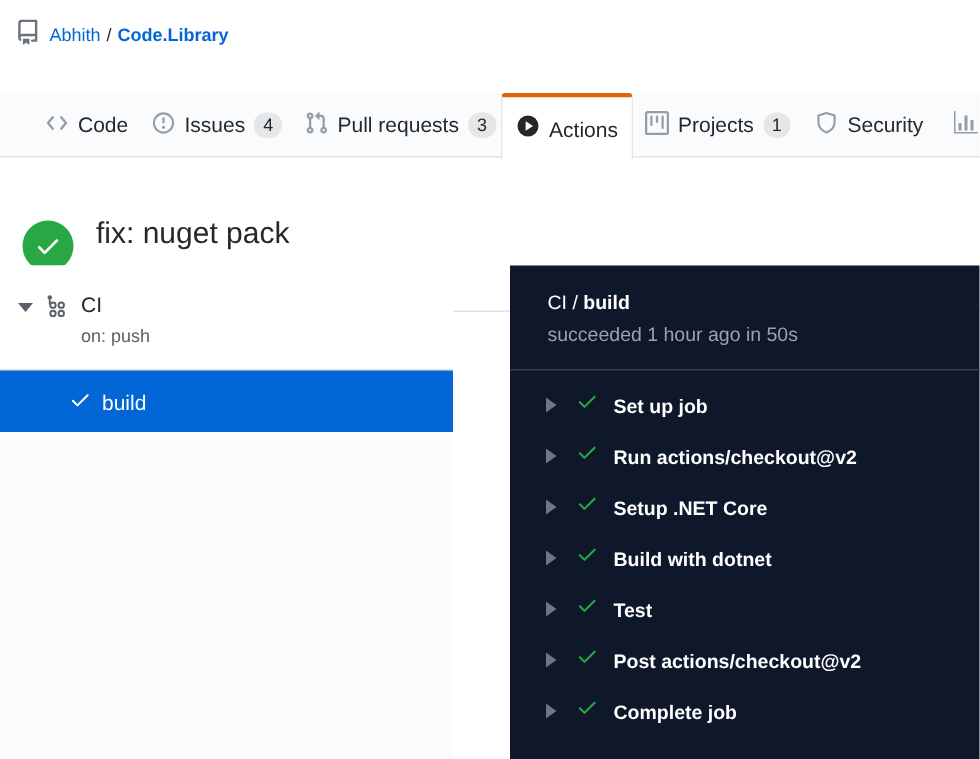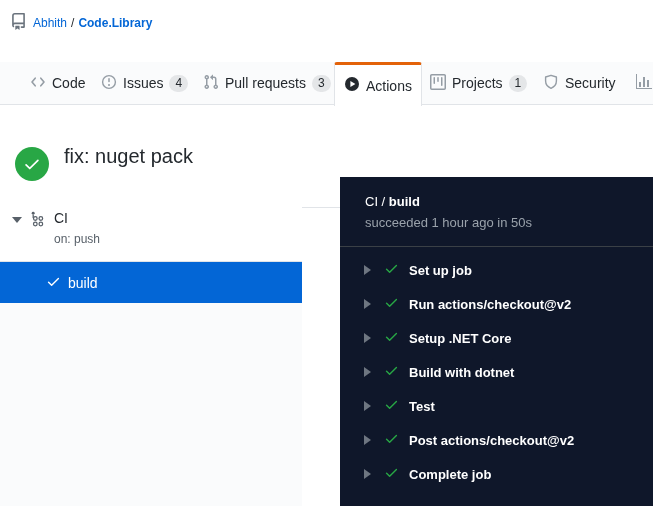--- a/index.html
+++ b/index.html
@@ -41,21 +41,21 @@
   .run-meta{position:absolute;left:59px;top:35px;display:flex;align-items:center;gap:12px;}
   .branch-badge{background:#eaf5ff;color:#0366d6;font-size:12px;padding:3px 7px;border-radius:3px;cursor:pointer;}
   .avatar{width:24px;height:24px;border-radius:3px;cursor:pointer;position:relative;overflow:hidden;
     background:linear-gradient(180deg,#35693d 0%,#47815a 58%,#3f6fae 58%,#3f6fae 76%,#355f3a 76%);}
   .avatar::before{content:"";position:absolute;left:9px;top:3px;width:6px;height:6px;border-radius:50%;background:#c49a6c;}
   .avatar::after{content:"";position:absolute;left:7px;top:9px;width:10px;height:10px;border-radius:2px;background:#d9d3c4;}
   .commit-ref{display:flex;align-items:center;gap:5px;color:#586069;font-size:12px;cursor:pointer;}
 
   
   .content{position:absolute;top:177px;left:0;right:0;bottom:0;}
-  .sidebar{position:absolute;left:0;top:15px;width:302px;bottom:0;background:#fafbfc;}
+  .sidebar{position:absolute;left:0;top:0;width:302px;bottom:0;background:#fafbfc;}
   .wf-block{position:absolute;top:0;left:0;right:0;height:69px;background:#fff;border-bottom:1px solid #e1e4e8;cursor:pointer;}
   .caret-down{position:absolute;left:12px;top:25px;width:0;height:0;
     border-left:5px solid transparent;border-right:5px solid transparent;border-top:6px solid #586069;}
   .wf-icon{position:absolute;left:30px;top:19px;}
   .wf-name{position:absolute;left:54px;top:18px;font-size:14px;color:#24292e;}
   .wf-trigger{position:absolute;left:54px;top:40px;font-size:12px;color:#586069;}
   .job-row{position:absolute;top:70px;left:0;right:0;height:41px;background:#0366d6;color:#fff;
     display:flex;align-items:center;padding-left:46px;gap:7px;font-size:14px;cursor:pointer;box-sizing:border-box;}
 
   

